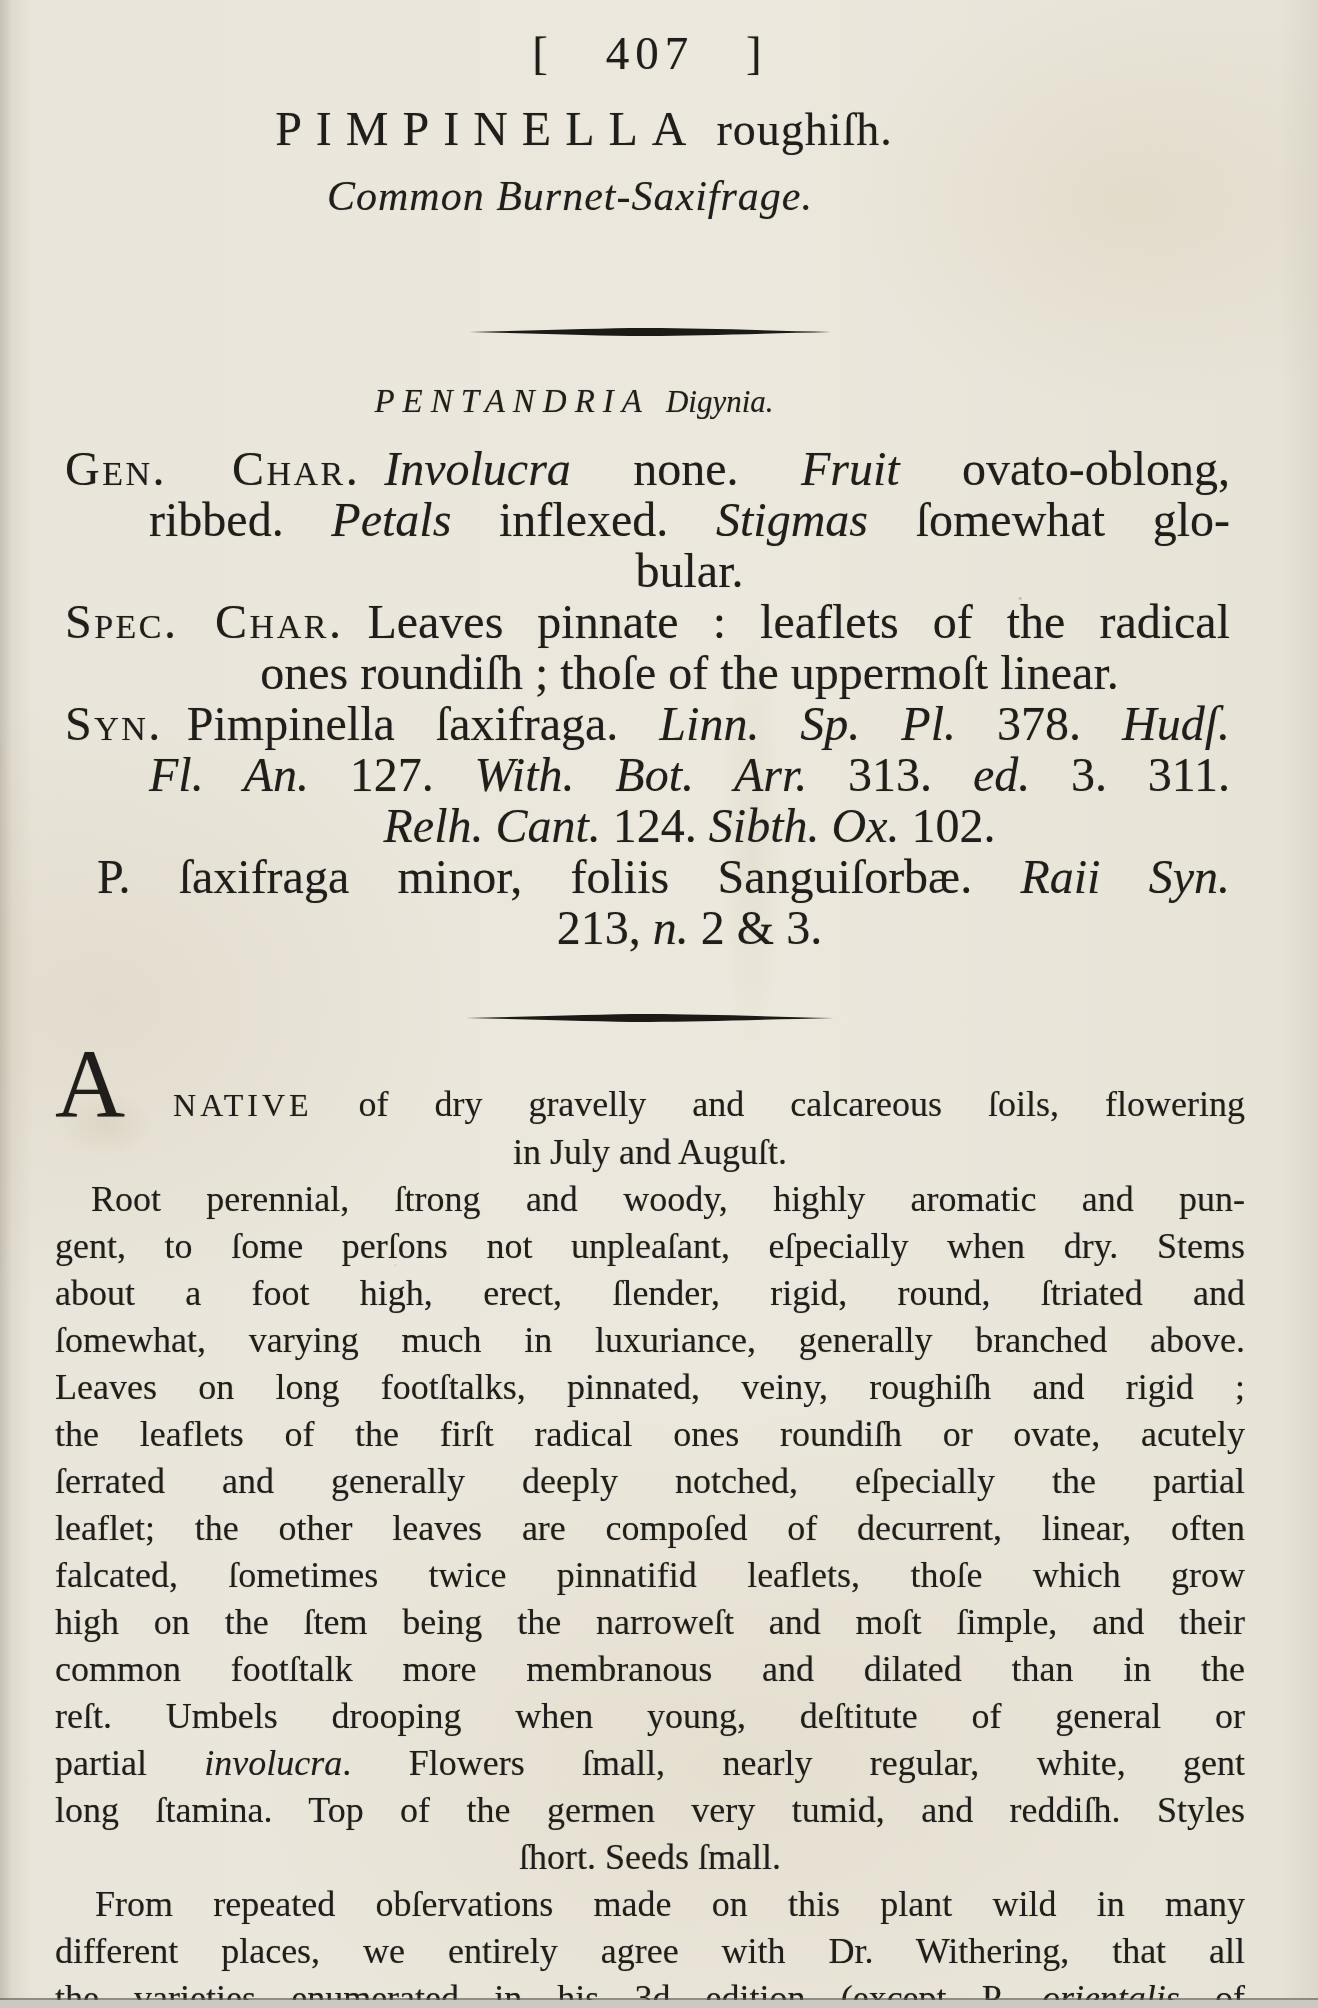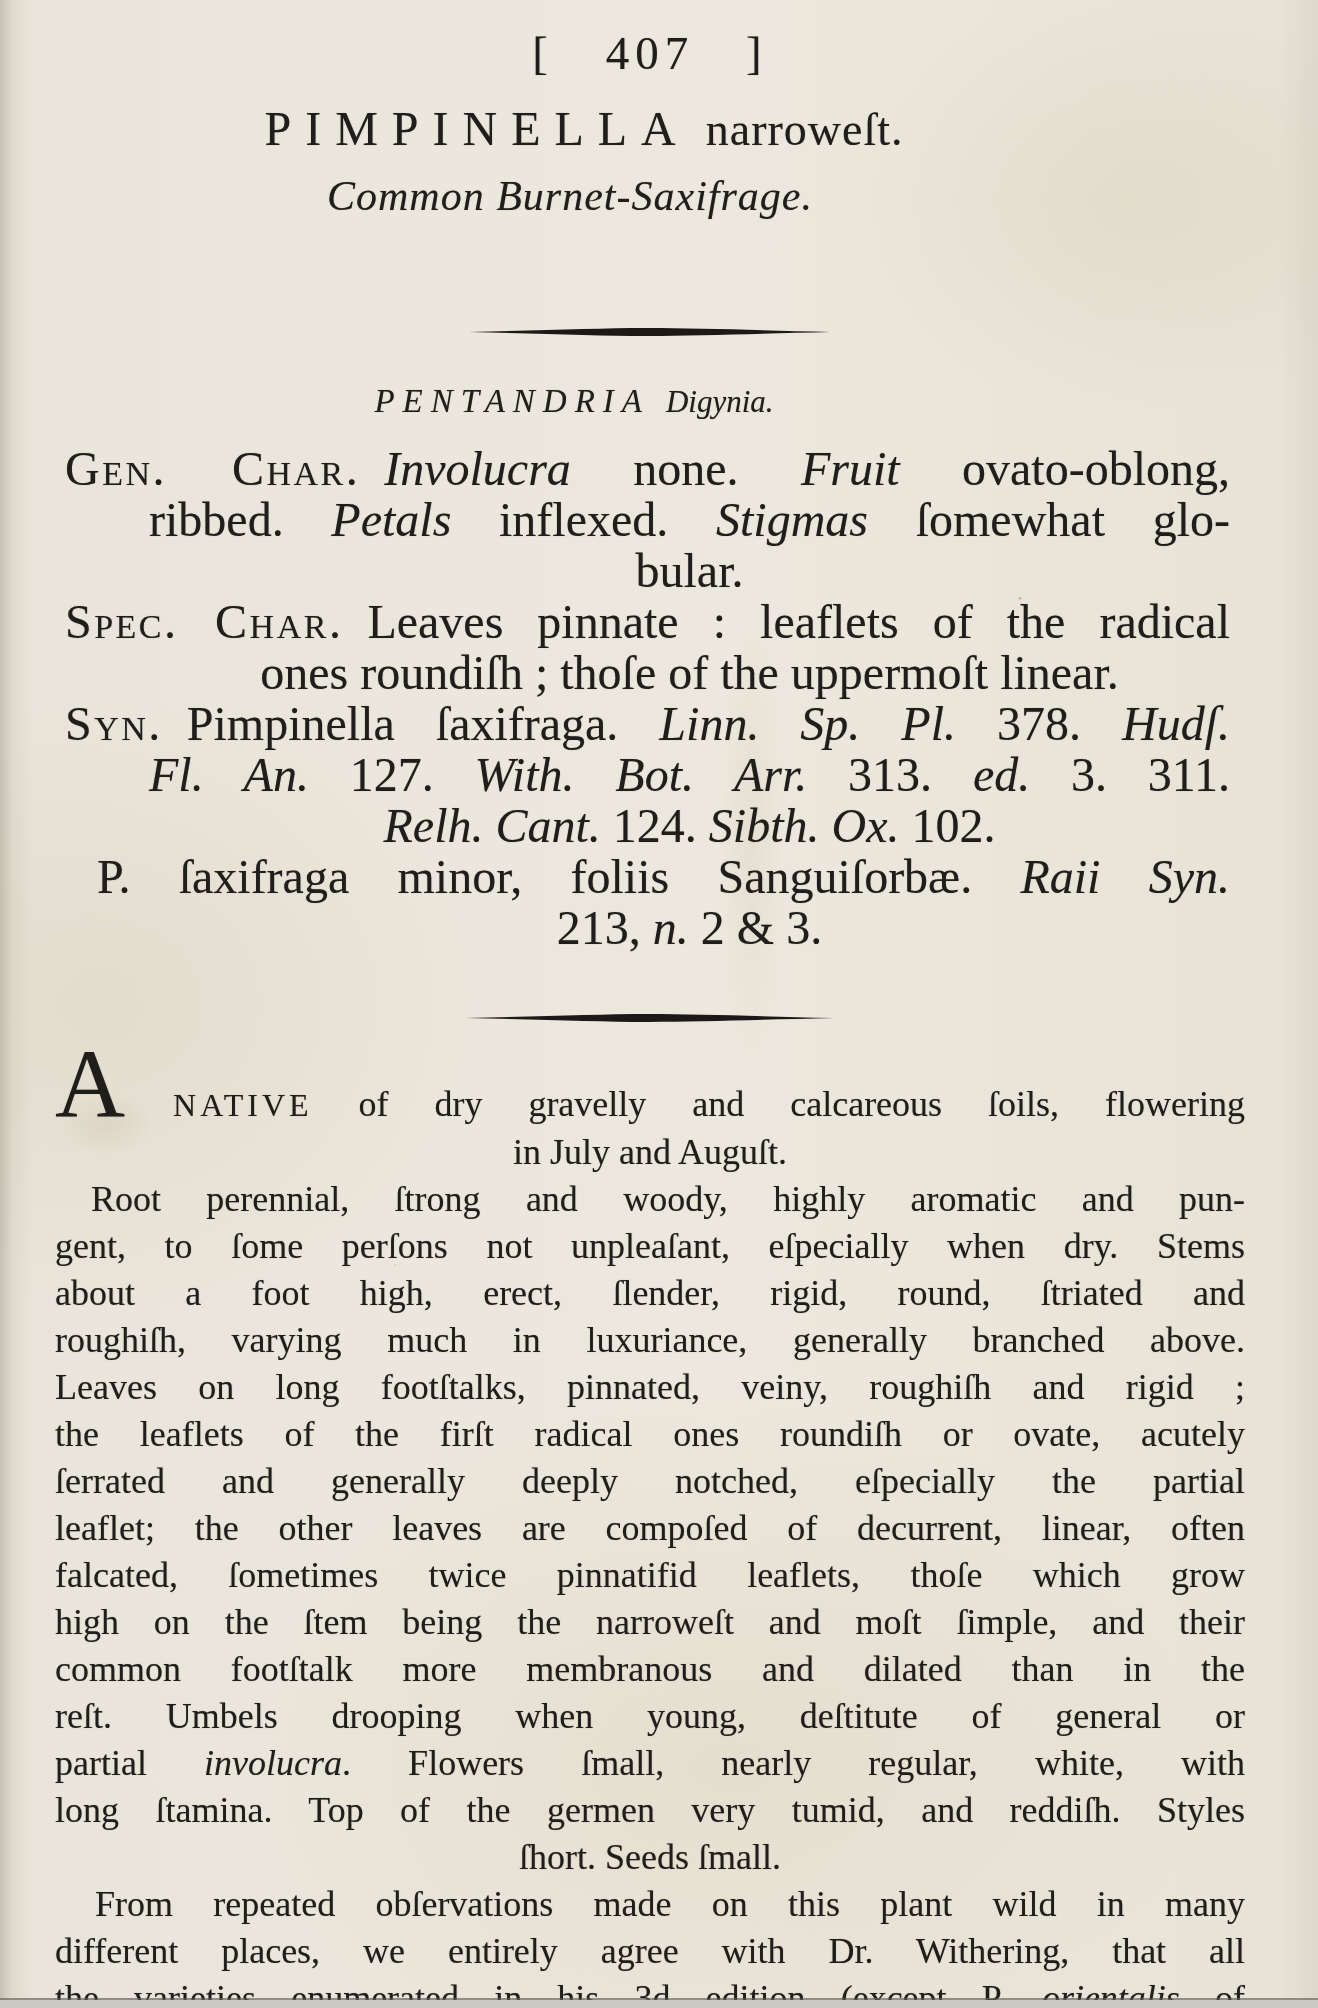--- a/index.html
+++ b/index.html
@@ -63,21 +63,21 @@
 </style>
 </head>
 <body>
 
 <div class="page ink">
   <div class="content">
 
     <div class="pageno">[ 407 ]</div>
 
     <div class="title">
-      <span class="genus">PIMPINELLA</span><span class="species">narroweſt.</span>
+      <span class="genus">PIMPINELLA</span><span class="species">roughiſh.</span>
     </div>
 
     <div class="subtitle">Common Burnet-Saxifrage.</div>
 
     <div class="rule" style="width:362px;">
       <svg width="362" height="10" viewBox="0 0 362 10">
           <path d="M0,5 C70,3.6 130,1.2 176,1.1 C226,1.0 292,3.4 362,5 C292,6.6 226,9.0 176,8.9 C130,8.8 70,6.4 0,5 Z" fill="#1c1a17"></path>
         </svg>
     </div>
 
@@ -110,30 +110,30 @@
     </div>
 
     <div class="body">
 
       <div class="line j"><span class="dropcap">A</span> <span class="scaps">NATIVE</span> <span>of dry gravelly and calcareous ſoils, flowering</span></div>
       <div class="line">in July and Auguſt.</div>
 
       <div class="line j ind1">Root perennial, ſtrong and woody, highly aromatic and pun-</div>
       <div class="line j">gent, to ſome perſons not unpleaſant, eſpecially when dry. Stems</div>
       <div class="line j">about a foot high, erect, ſlender, rigid, round, ſtriated and</div>
-      <div class="line j">roughiſh, varying much in luxuriance, generally branched above.</div>
+      <div class="line j">ſomewhat, varying much in luxuriance, generally branched above.</div>
       <div class="line j">Leaves on long footſtalks, pinnated, veiny, roughiſh and rigid ;</div>
       <div class="line j">the leaflets of the firſt radical ones roundiſh or ovate, acutely</div>
       <div class="line j">ſerrated and generally deeply notched, eſpecially the partial</div>
       <div class="line j">leaflet; the other leaves are compoſed of decurrent, linear, often</div>
       <div class="line j">falcated, ſometimes twice pinnatifid leaflets, thoſe which grow</div>
       <div class="line j">high on the ſtem being the narroweſt and moſt ſimple, and their</div>
       <div class="line j">common footſtalk more membranous and dilated than in the</div>
       <div class="line j">reſt. Umbels drooping when young, deſtitute of general or</div>
-      <div class="line j"><span>partial </span><span class="it">involucra</span><span>. Flowers ſmall, nearly regular, white, with</span></div>
+      <div class="line j"><span>partial </span><span class="it">involucra</span><span>. Flowers ſmall, nearly regular, white, gent</span></div>
       <div class="line j">long ſtamina. Top of the germen very tumid, and reddiſh. Styles</div>
       <div class="line">ſhort. Seeds ſmall.</div>
 
       <div class="line j ind2">From repeated obſervations made on this plant wild in many</div>
       <div class="line j">different places, we entirely agree with Dr. Withering, that all</div>
       <div class="line j"><span>the varieties enumerated in his 3d edition (except P. </span><span class="it">orientalis</span><span> of</span></div>
 
     </div>
   </div>
 

